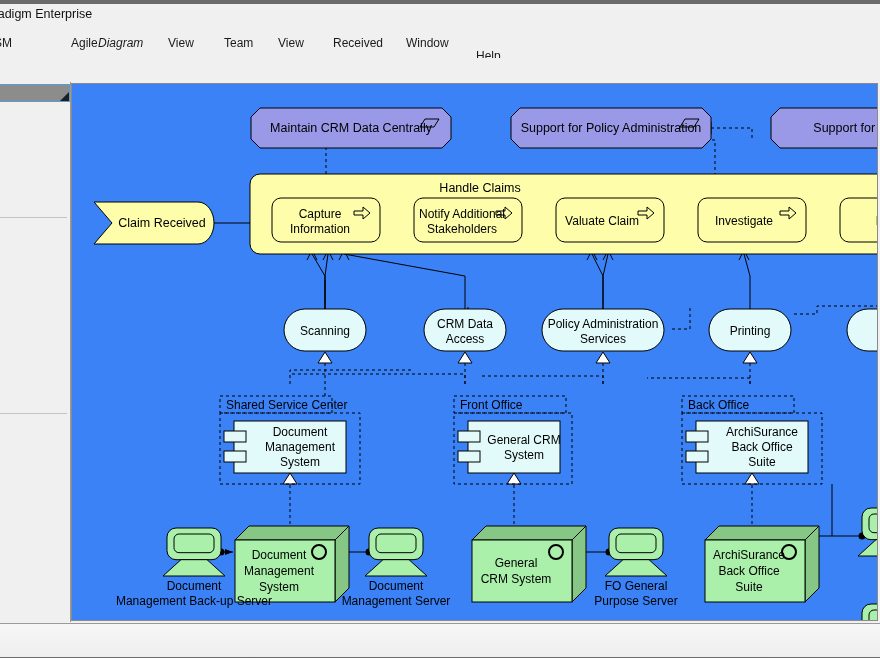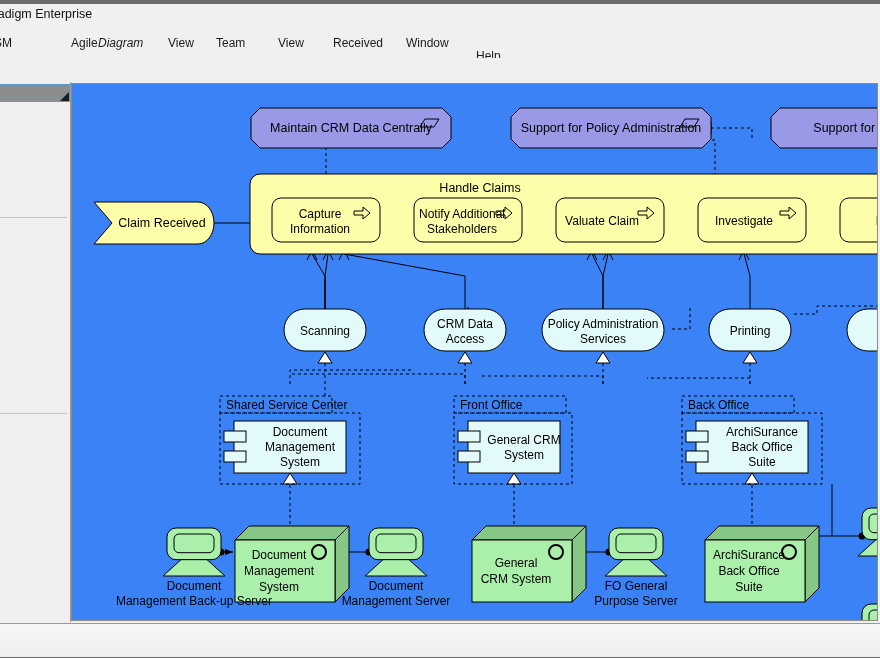--- a/index.html
+++ b/index.html
@@ -47,21 +47,21 @@
 <div id="app">
 
   <div class="titlebar"></div>
   <div class="apptitle">l Paradigm Enterprise</div>
 
   <div class="menubar" id="menubar">
       <div class="menuitem" style="left: -6px;">SM</div>
       <div class="menuitem" style="left: 48px; margin-left: 23px;">Agile</div>
       <div class="menuitem" style="left: 98px; font-style: italic;">Diagram</div>
       <div class="menuitem" style="left: 168px;">View</div>
-      <div class="menuitem" style="left: 216px;">Team</div>
+      <div class="menuitem" style="left: 224px;">Team</div>
       <div class="menuitem" style="left: 278px;">View</div>
       <div class="menuitem" style="left: 333px;">Received</div>
       <div class="menuitem" style="left: 406px;">Window</div>
       <div class="menuitem" style="left: 476px; margin-top: 13px;">Help</div>
     </div>
   <div class="toolbar"></div>
 
   <div class="dock"></div>
   <div class="dockhdr"></div>
   <div id="dockitems">

